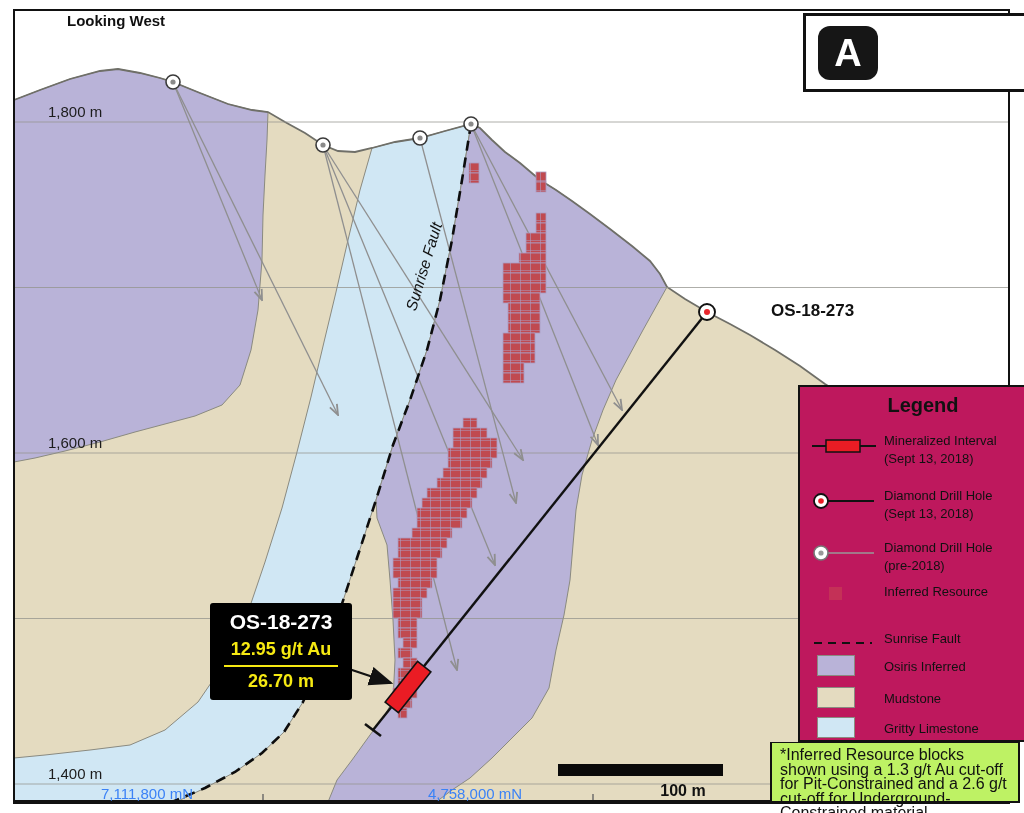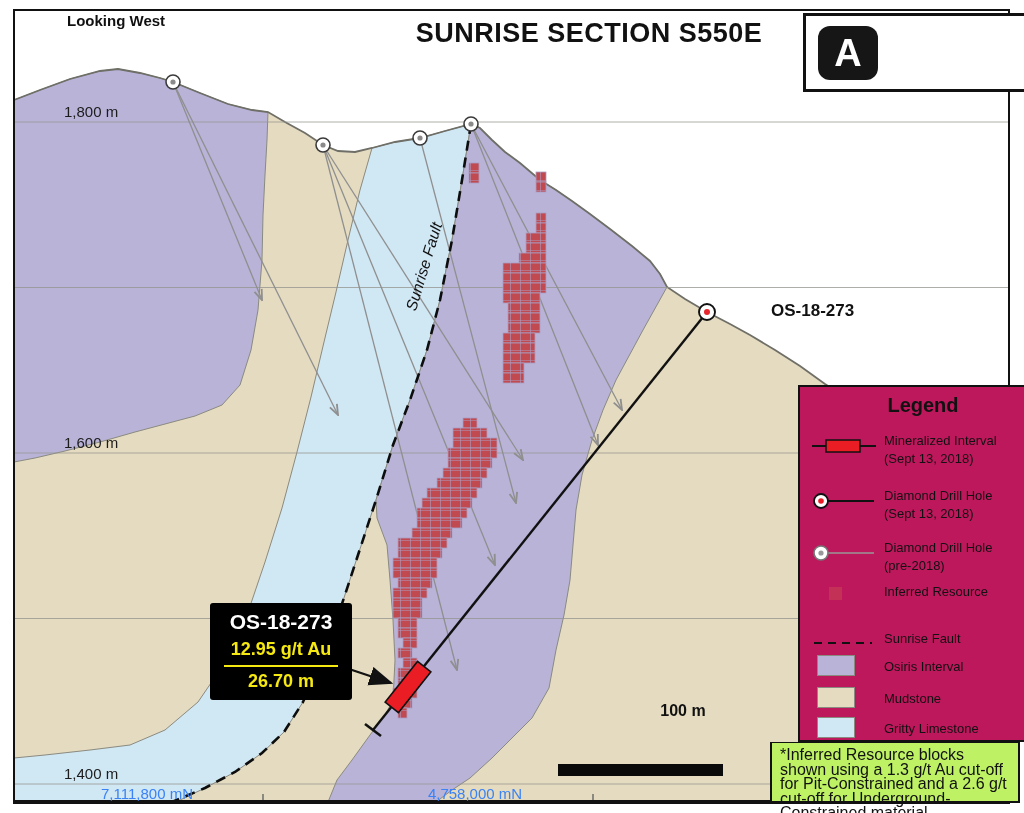--- a/index.html
+++ b/index.html
@@ -12,24 +12,24 @@
   
   .logo{left:763px;top:13px;width:244px;height:79px;border:3px solid #111;background:#fff;
         display:flex;align-items:center;box-sizing:border-box;}
   .logo-mark{width:60px;height:54px;background:#161616;border-radius:12px;margin-left:12px;
              display:flex;align-items:center;justify-content:center;}
   .logo-mark span{color:#fff;font-size:38px;font-weight:bold;line-height:1;}
   .logo-text{margin-left:12px;}
   .logo-name{font-size:36px;font-weight:bold;letter-spacing:3px;line-height:1;color:#141414;}
   .logo-sub{font-size:14px;letter-spacing:2.2px;color:#222;margin-top:1px;}
   
-  .elev{left:24px;font-size:15px;color:#1c1c1c;}
+  .elev{left:8px;font-size:15px;color:#1c1c1c;}
   .north{top:785px;font-size:15px;color:#3b82f6;transform:translateX(-50%);white-space:nowrap;}
   .collar-label{left:731px;top:301px;font-size:17px;font-weight:bold;white-space:nowrap;}
-  .scale-label{left:643px;top:702px;transform:translateX(-50%);font-size:16px;font-weight:bold;}
+  .scale-label{left:643px;top:782px;transform:translateX(-50%);font-size:16px;font-weight:bold;}
   
   .callout{left:170px;top:603px;width:142px;height:97px;background:#000;border-radius:3px;
            text-align:center;box-sizing:border-box;padding-top:7px;}
   .callout .hole{color:#fff;font-size:21px;font-weight:bold;}
   .callout .grade{color:#f6e912;font-size:18px;font-weight:bold;margin-top:5px;}
   .callout .rule{height:2px;background:#f6e912;margin:5px 14px 4px 14px;}
   .callout .intv{color:#f6e912;font-size:18px;font-weight:bold;}
   
   .legend{left:758px;top:385px;width:250px;height:357px;border:2px solid #111;background:#be185d;box-sizing:border-box;}
   .legend-title{position:absolute;left:0;right:0;top:7px;text-align:center;font-size:20px;font-weight:bold;}
@@ -172,21 +172,20 @@
     <g id="ticks">
         <line x1="263" y1="794" x2="263" y2="801" stroke="#666" stroke-width="1.4"></line>
         <line x1="593" y1="794" x2="593" y2="801" stroke="#666" stroke-width="1.4"></line>
       </g>
 
     <rect x="14" y="10" width="995" height="792" fill="none" stroke="#111" stroke-width="2"></rect>
     <line x1="13" y1="802" x2="1010" y2="802" stroke="#111" stroke-width="4"></line>
   </svg>
 
   <div class="ov view-label">Looking West</div>
-  <div class="ov title">SUNRISE SECTION S550E</div>
 
   <div class="ov logo">
     <div class="logo-mark">
       <span>A</span>
     </div>
   </div>
 
   <div class="ov elev" style="top:103px">1,800 m</div>
   <div class="ov elev" style="top:434px">1,600 m</div>
   <div class="ov elev" style="top:765px">1,400 m</div>
@@ -254,21 +253,21 @@
         <line x1="2" y1="7" x2="60" y2="7" stroke="#111" stroke-width="2.2" stroke-dasharray="8 6"></line>
       </svg>
       <div class="lg-txt">
           <div>Sunrise Fault</div>
         </div>
     </div>
 
     <div class="lg-item" style="top:266px">
       <div class="lg-sym swatch" style="top:2px;margin-left:5px;background:#b9b3d8"></div>
       <div class="lg-txt" style="top:5px">
-          <div>Osiris Interval</div>
+          <div>Osiris Inferred</div>
         </div>
     </div>
 
     <div class="lg-item" style="top:298px">
       <div class="lg-sym swatch" style="top:2px;margin-left:5px;background:#e4dbc0"></div>
       <div class="lg-txt" style="top:5px">
           <div>Mudstone</div>
         </div>
     </div>
 

